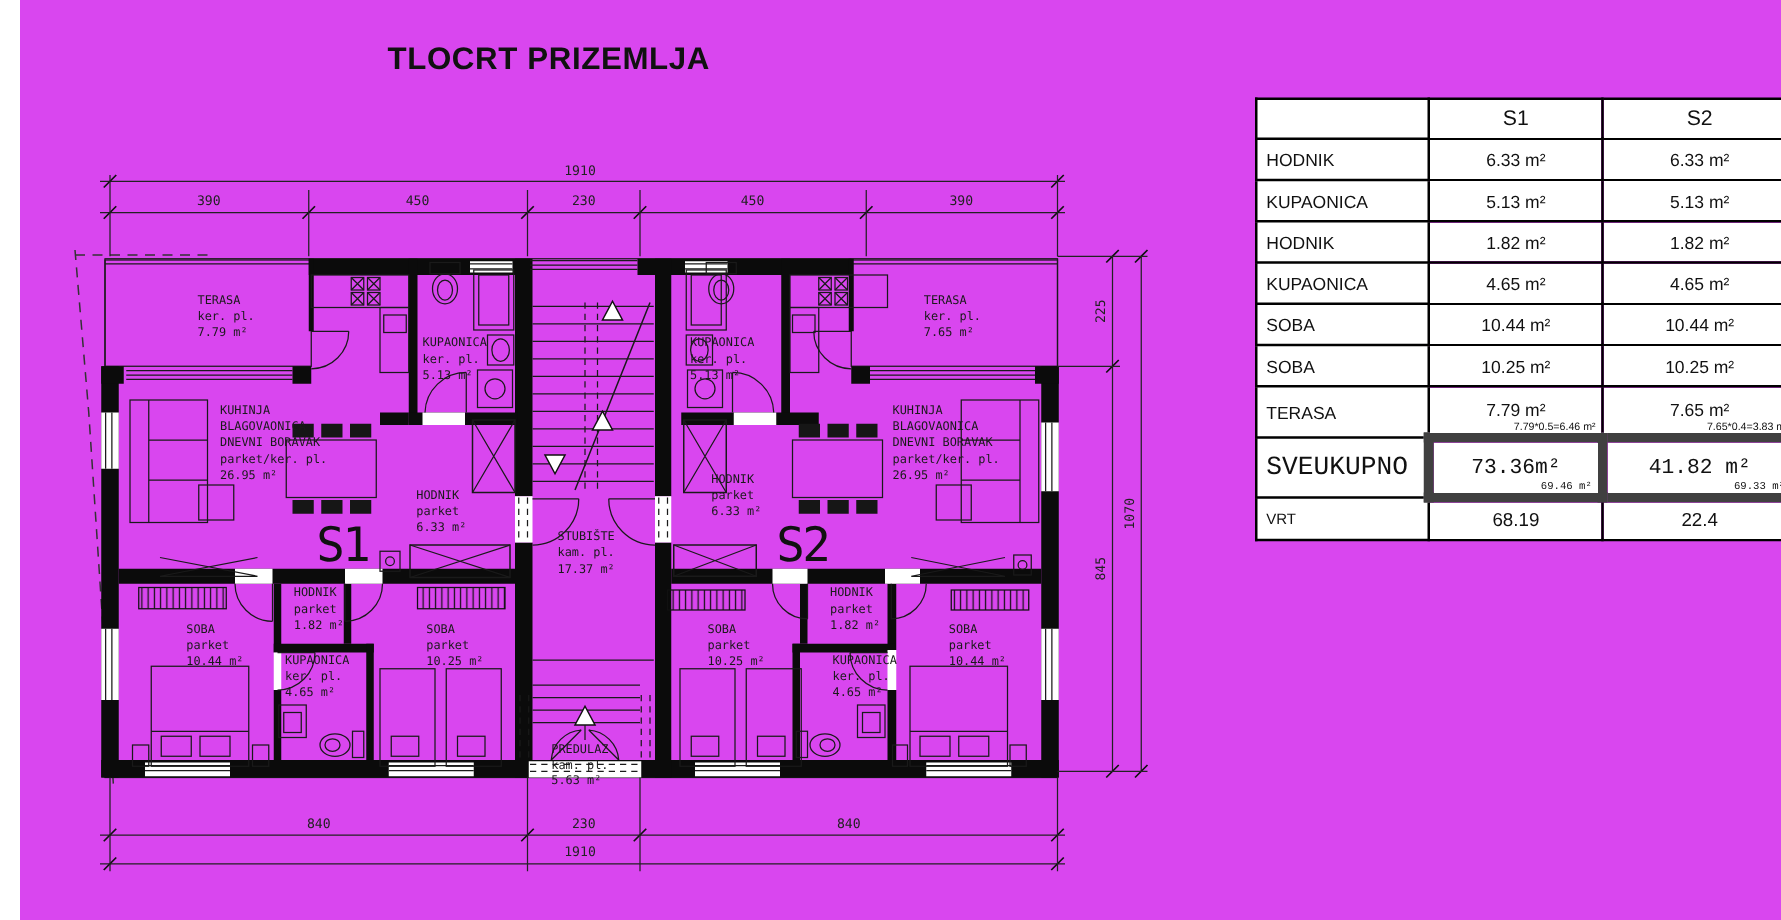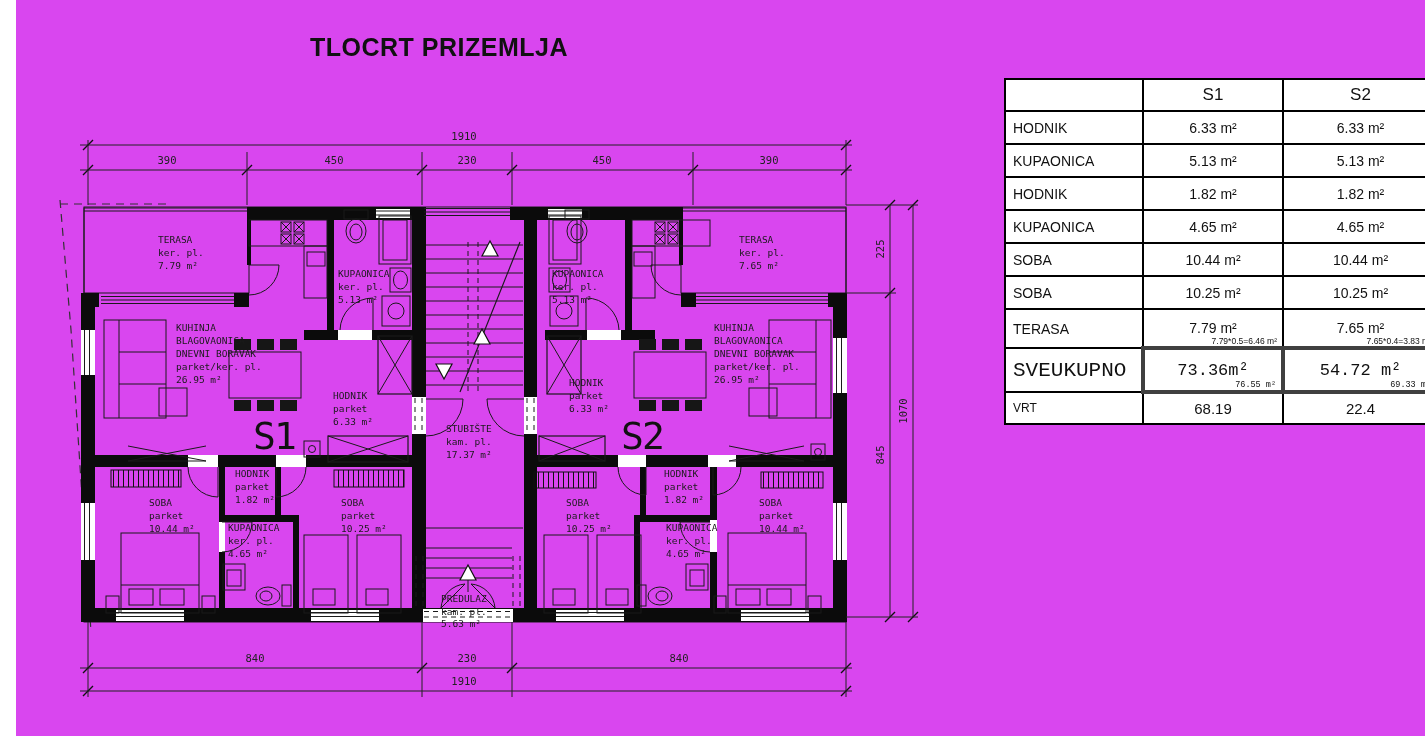--- a/index.html
+++ b/index.html
@@ -23,21 +23,21 @@
   .big{font-family:"DejaVu Sans Mono",monospace;font-size:38px;fill:#111;letter-spacing:-2px;}
   .arrow{fill:#fff;stroke:#111;stroke-width:1.2;}
   
   #area-table{position:absolute;left:988px;top:78px;border-collapse:collapse;table-layout:fixed;}
   #area-table td{border:2px solid #000;font-size:14px;padding:0 0 0 7px;height:31px;
                  background:#fff;white-space:nowrap;}
   #area-table td.val{text-align:center;padding:0;position:relative;}
   #area-table tr.hdr td{font-size:17px;height:30px;}
   #area-table tr.terasa td{height:36px;}
   #area-table tr.total td{height:40px;font-size:21px;border-width:2px;font-family:Liberation Mono, monospace;}
-  #area-table tr.total td.val{border:4px solid #404040;font-size:17px;}
+  #area-table tr.total td.val{border:8px solid #404040;font-size:17px;}
   #area-table tr.vrt td{height:29px;font-size:12px;}
   #area-table tr.vrt td.val{font-size:15px;}
   .sub{position:absolute;right:5px;bottom:0;font-size:8.5px;line-height:10px;}
 </style>
 </head>
 <body>
 
 <div id="page">
 
   <div id="title">TLOCRT PRIZEMLJA</div>
@@ -425,22 +425,22 @@
       <td class="val">10.25 m²</td>
       <td class="val">10.25 m²</td>
     </tr>
     <tr class="terasa">
       <td>TERASA</td>
       <td class="val"><span>7.79 m²</span><span class="sub">7.79*0.5=6.46 m²</span></td>
       <td class="val"><span>7.65 m²</span><span class="sub">7.65*0.4=3.83 m²</span></td>
     </tr>
     <tr class="total">
       <td>SVEUKUPNO</td>
-      <td class="val"><span>73.36m²</span><span class="sub">76.55 m²</span></td>
-      <td class="val"><span>54.72 m²</span><span class="sub">69.33 m²</span></td>
+      <td class="val"><span>73.36m²</span><span class="sub">69.46 m²</span></td>
+      <td class="val"><span>41.82 m²</span><span class="sub">69.33 m²</span></td>
     </tr>
     <tr class="vrt">
       <td>VRT</td>
       <td class="val">68.19</td>
       <td class="val">22.4</td>
     </tr>
   </tbody>
     </table>
 
 </div>

